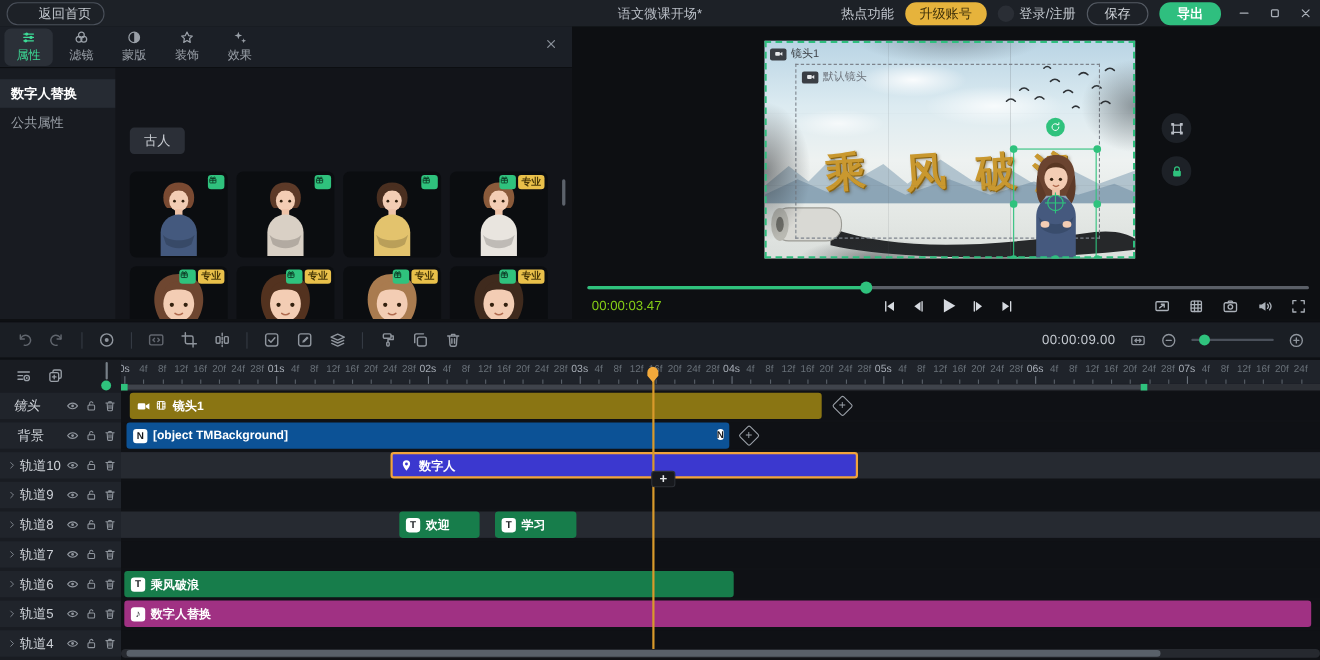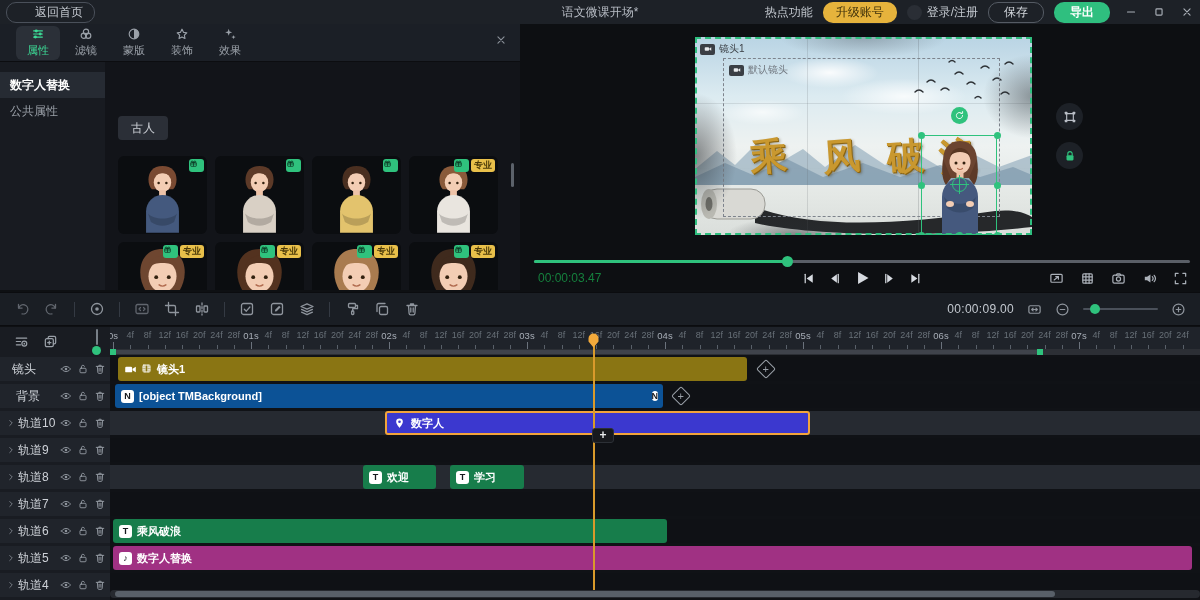--- a/index.html
+++ b/index.html
@@ -23,21 +23,21 @@
 .pill{border-radius:10px;padding:2px 13px;font-size:12px}
 .pill-upgrade{background:#e6b33c;color:#3d2f09}
 .login{display:flex;align-items:center;gap:5px;color:#c3c8cf}
 .login .ic{width:15px;height:15px;background:#2a2e35;border-radius:50%;padding:2px}
 .pill-save{border:1px solid #555b64;color:#d2d6dc;padding:1px 15px}
 .pill-export{background:#2fbf7f;color:#fff;padding:2px 16px;font-weight:bold}
 .winbtn{width:14px;height:14px;color:#aab0b8;margin-left:4px}
 
 
 .left-panel{position:absolute;left:0;top:24px;width:520px;height:266px;background:#16191f}
-.tabbar{position:relative;height:38px;background:#1b1f26;display:flex;align-items:center;padding-left:16px;gap:4px;border-bottom:1px solid #0c0d10}
+.tabbar{position:relative;height:38px;background:#1b1f26;display:flex;align-items:center;padding-left:4px;gap:4px;border-bottom:1px solid #0c0d10}
 .tab{width:44px;height:34px;display:flex;flex-direction:column;align-items:center;justify-content:center;gap:2px;color:#9aa0a8;border-radius:6px;font-size:11px}
 .tab .ic{width:14px;height:14px}
 .tab.active{background:#2b3038;color:#3ddc97}
 .panel-close{position:absolute;right:12px;top:9px;width:14px;height:14px;color:#8a9099}
 .panel-main{position:absolute;left:0;top:38px;right:0;bottom:0;display:flex}
 .side-col{width:105px;background:#181b21;padding-top:10px}
 .side-item{height:26px;line-height:26px;padding-left:10px;color:#9aa0a8;font-size:12px;white-space:nowrap}
 .side-item.active{background:#262b33;color:#fff;font-weight:bold}
 .panel-content{flex:1;position:relative;background:#121419;overflow:hidden}
 .chips{position:absolute;left:13px;display:flex;gap:9px}
@@ -82,21 +82,21 @@
 .center-anchor:before{left:50%;top:-3px;bottom:-3px;width:1.5px;margin-left:-.75px}
 .center-anchor:after{top:50%;left:-3px;right:-3px;height:1.5px;margin-top:-.75px}
 .float-btn{position:absolute;width:27px;height:27px;border-radius:50%;background:#1d2127;display:flex;align-items:center;justify-content:center;color:#b9bec6}
 .float-btn .ic{width:14px;height:14px}
 .float-btn.lock{color:#2fc27d}
 .progress-row{position:absolute;left:14px;right:10px;top:232px;height:10px}
 .progress-track{position:absolute;left:0;right:0;top:4px;height:3px;background:#5a5f67;border-radius:2px}
 .progress-fill{position:absolute;left:0;top:4px;height:3px;background:#2fc27d;border-radius:2px}
 .progress-dot{position:absolute;top:0;width:11px;height:11px;border-radius:50%;background:#2fc27d}
 .controls-row{position:absolute;left:14px;right:10px;top:244px;height:22px;color:#b9bec6}
-.cur-time{position:absolute;left:4px;top:3px;font-size:12px;color:#15803d}
+.cur-time{position:absolute;left:4px;top:3px;font-size:12px;color:#84cc16}
 .transport{position:absolute;left:50%;transform:translateX(-50%);top:1px;display:flex;align-items:center;gap:11px}
 .transport .ic{width:15px;height:15px;color:#d6dae0}
 .transport .play{width:18px;height:18px}
 .pv-right-icons{position:absolute;right:2px;top:3px;display:flex;gap:16px}
 .pv-right-icons .ic{width:15px;height:15px;color:#aab0b8}
 
 
 .mid-toolbar{position:absolute;left:0;top:292px;right:0;height:34px;background:#1a1e24;border-top:1px solid #0b0c0f;border-bottom:1px solid #0b0c0f;display:flex;align-items:center;padding:0 14px}
 .mt-left{display:flex;align-items:center;gap:14px}
 .mt-left .ic{width:16px;height:16px;color:#8f959d}
@@ -714,21 +714,21 @@
           <span class="ic" style="width: 15px; height: 15px;">
             <svg viewBox="0 0 16 16">
               <rect x="2.5" y="5" width="8.5" height="8.5" rx="1.5"></rect>
               <path d="M5.5 5V4a1.5 1.5 0 0 1 1.5-1.5h5A1.5 1.5 0 0 1 13.5 4v5A1.5 1.5 0 0 1 12 10.5h-1M5 9.2h3.5M6.7 7.5V11"></path>
             </svg>
           </span>
         </div>
       <div class="mini-marker-line"></div>
       <div class="mini-marker-dot"></div>
       <div id="trackheaders">
-          <div class="th-row" style="top: 30px;">
+          <div class="th-row" style="top: 30px; font-style: italic;">
             <span class="tname" style="margin-left: 12px;">镜头</span>
             <div class="th-icons">
               <span class="ic" style="width: 12px; height: 12px;">
                 <svg viewBox="0 0 16 16">
                   <path d="M2 8s2.2-3.4 6-3.4S14 8 14 8s-2.2 3.4-6 3.4S2 8 2 8z"></path>
                   <circle cx="8" cy="8" r="1.7" fill="currentColor" stroke="none"></circle>
                 </svg>
               </span>
               <span class="ic" style="width: 12px; height: 12px;">
                 <svg viewBox="0 0 16 16">
@@ -1115,21 +1115,21 @@
             <div class="clip" style="left: 5px; width: 548px; background: rgb(12, 82, 150);">
               <span class="cic">
                 <span class="clip-chip">N</span>
               </span>
               <span>[object TMBackground]</span>
               <span class="clip-endicon"><span class="clip-chip">N</span></span>
             </div>
             <div class="diamond" style="left: 564px; top: 5px;"></div>
           </div>
           <div class="lane light" style="top: 84px;">
-            <div class="clip selected" style="left: 245px; width: 425px; background: rgb(59, 56, 207); margin-left: 30px;">
+            <div class="clip selected" style="left: 245px; width: 425px; background: rgb(59, 56, 207);">
               <span class="cic">
                 <span class="ic" style="width: 13px; height: 13px;">
                   <svg viewBox="0 0 16 16">
                     <path fill="#fff" stroke="none" d="M8 1.8a4.1 4.1 0 0 1 4.1 4.1C12.1 8.7 8 13.4 8 13.4S3.9 8.7 3.9 5.9A4.1 4.1 0 0 1 8 1.8z"></path>
                     <circle cx="8" cy="5.9" r="1.6" fill="#3b38cf" stroke="none"></circle>
                   </svg>
                 </span>
               </span>
               <span>数字人</span>
             </div>

